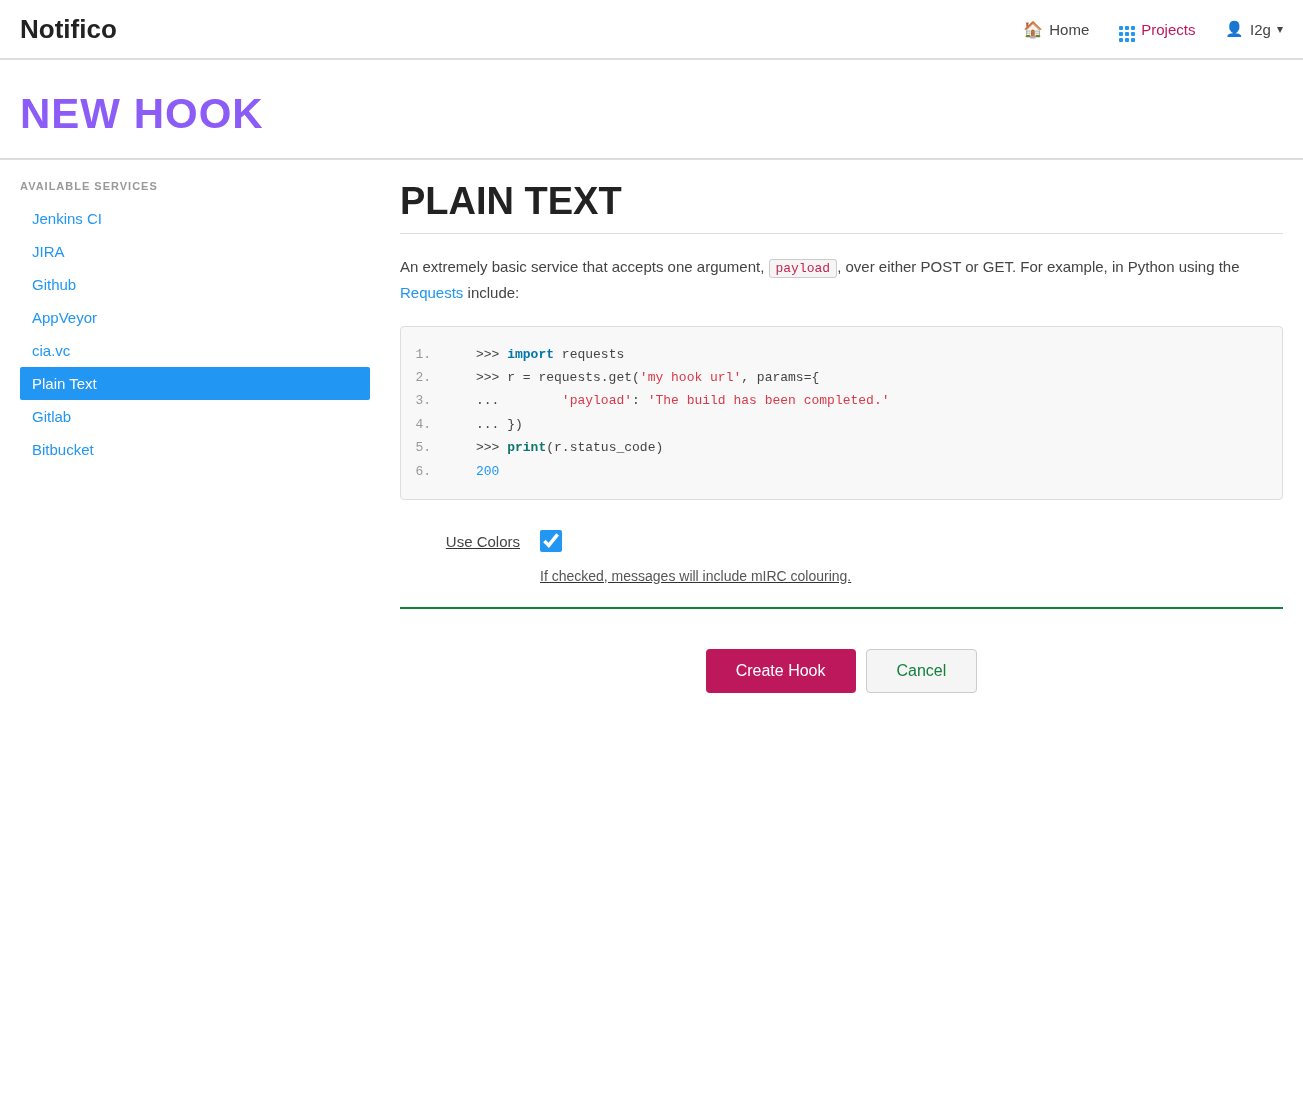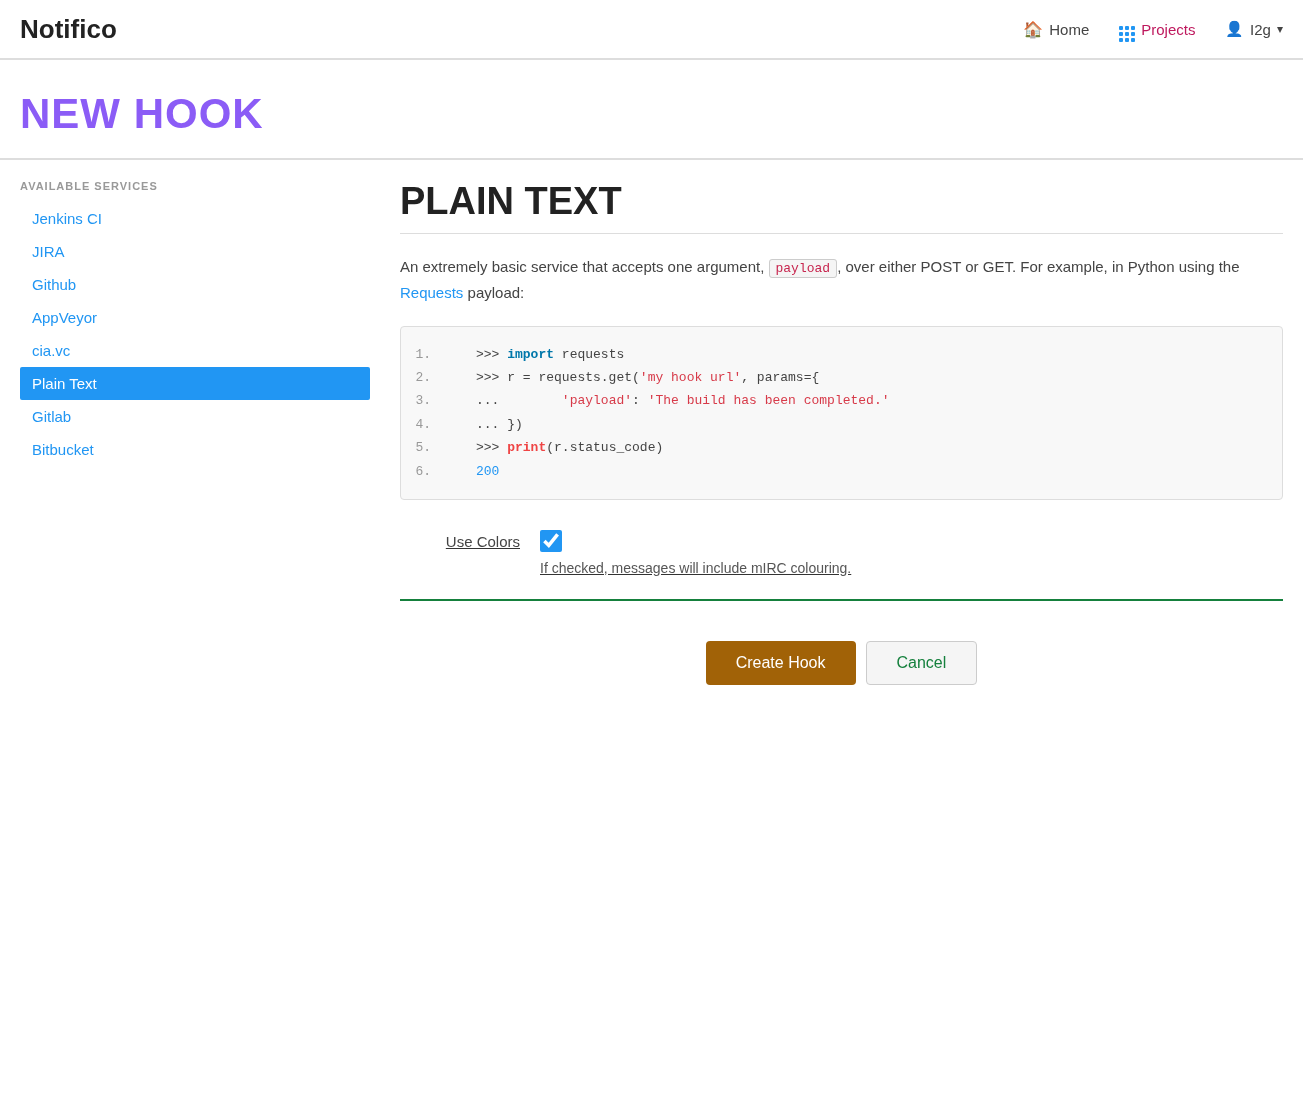--- a/index.html
+++ b/index.html
@@ -153,21 +153,21 @@
       gap: 16px;
     }
     .line-num {
       color: #999;
       min-width: 20px;
       text-align: right;
       user-select: none;
     }
     .code-text { color: #444; margin-left: 29px; }
     .kw-import { color: #0077aa; font-weight: bold; }
-    .kw-print { color: #ef4444; font-weight: bold; }
+    .kw-print { color: #0f766e; font-weight: bold; }
     .str-val { color: #d73a49; }
     .num-val { color: #2196F3; }
 
     
     .field-row {
       display: flex;
       align-items: flex-start;
       gap: 20px;
       margin-bottom: 20px;
       padding-bottom: 20px;
@@ -177,20 +177,21 @@
     .field-label {
       font-size: 15px;
       color: #444;
       min-width: 120px;
       text-align: right;
       padding-top: 3px;
     }
     .field-value-area {
       display: flex;
       flex-direction: column;
+      gap: 8px;
     }
     .checkbox-wrapper {
       width: 28px;
       height: 28px;
       position: relative;
     }
     .checkbox-wrapper input[type="checkbox"] {
       width: 22px;
       height: 22px;
       cursor: pointer;
@@ -204,21 +205,21 @@
     }
 
     
     .action-row {
       display: flex;
       justify-content: center;
       gap: 10px;
       padding: 20px;
     }
     .btn-primary {
-      background-color: #a16207;
+      background-color: #be185d;
       color: #fff;
       border: none;
       padding: 12px 30px;
       font-size: 16px;
       border-radius: 4px;
       cursor: pointer;
       font-weight: 500;
     }
     .btn-secondary {
       background-color: #f5f5f5;
@@ -295,21 +296,21 @@
     <a class="sidebar-item active">Plain Text</a>
     <a class="sidebar-item">Gitlab</a>
     <a class="sidebar-item">Bitbucket</a>
   </aside>
 
   <div class="content-panel">
     <h2 class="service-title">PLAIN TEXT</h2>
     <hr class="content-divider">
 
     <p class="description-text">
-      <span>An extremely basic service that accepts one argument, </span><code class="inline-code">payload</code><span>, over either POST or GET. For example, in Python using the </span><a class="link-blue">Requests</a><span> payload:</span>
+      <span>An extremely basic service that accepts one argument, </span><code class="inline-code">payload</code><span>, over either POST or GET. For example, in Python using the </span><a class="link-blue">Requests</a><span> include:</span>
     </p>
 
     <div class="code-block">
 
       <div class="code-line">
         <span class="line-num">1.</span>
         <span class="code-text">&gt;&gt;&gt; <span class="kw-import">import</span> requests</span>
       </div>
 
       <div class="code-line">

